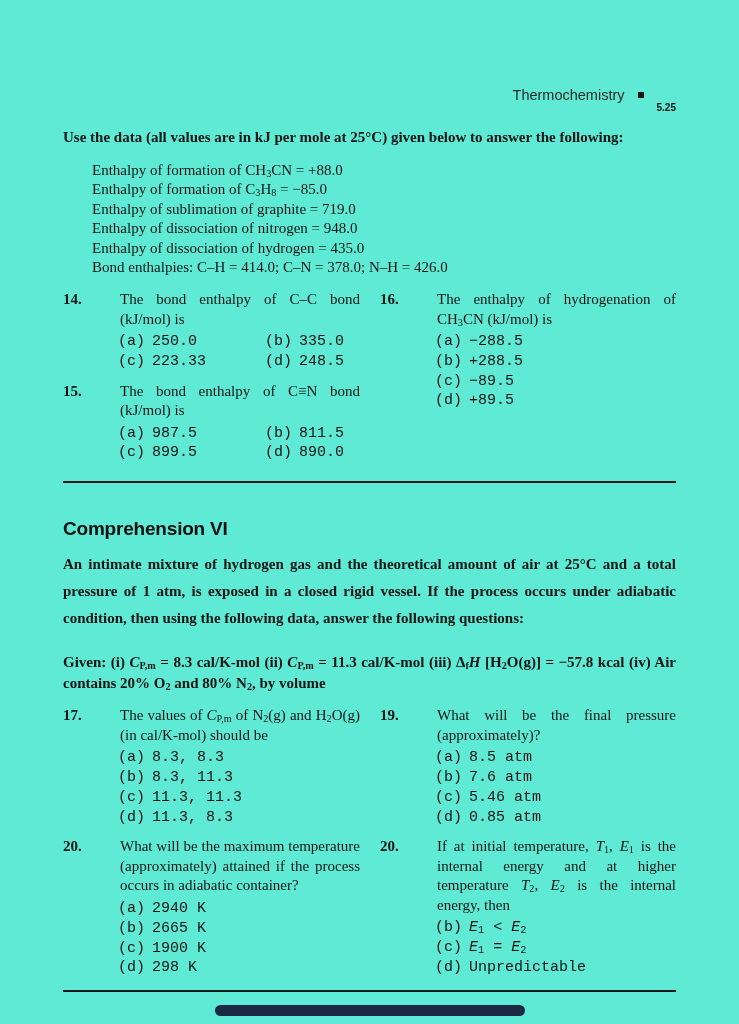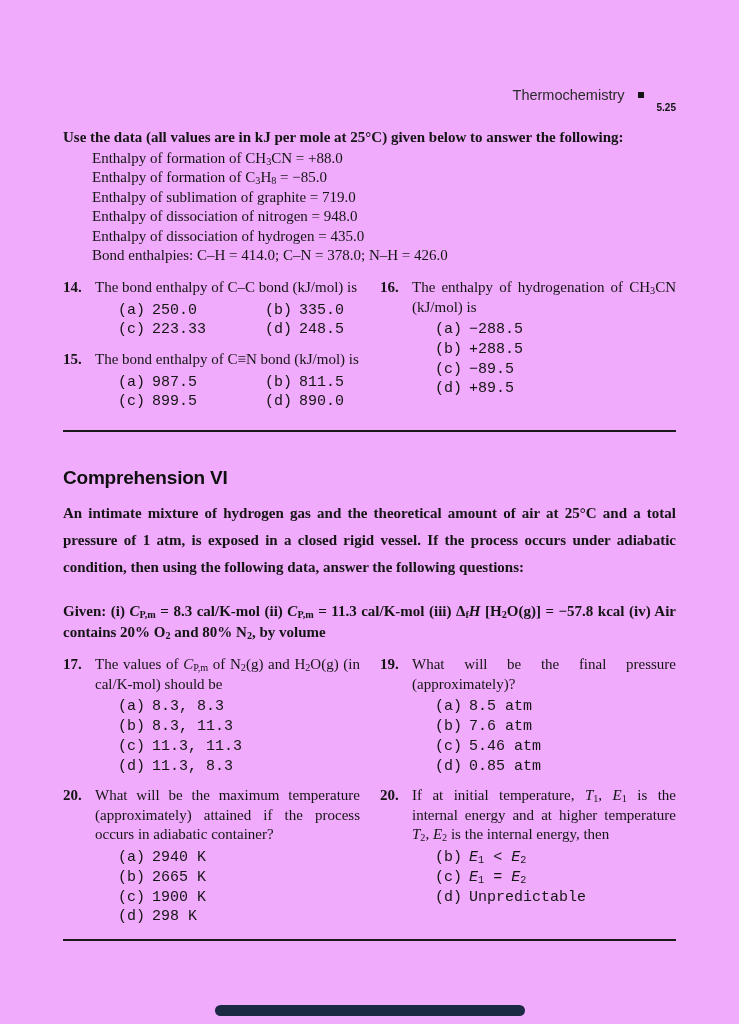--- a/index.html
+++ b/index.html
@@ -1,44 +1,44 @@
 <!DOCTYPE html>
 <html><head>
 <meta charset="utf-8">
 <style>
   * { margin:0; padding:0; box-sizing:border-box; }
   html,body { background:#ffffff; }
   .page {
-    position:relative; width:739px; height:1024px; background:#f0abfc;
+    position:relative; width:739px; height:1024px; background:#5eead4;
     padding:76px 63px 0 63px; overflow:hidden;
     font-family:"Liberation Serif", serif; color:#151515;
   }
   
   .page-header {
     display:flex; justify-content:flex-end; align-items:center; gap:13px;
     font-family:"Liberation Sans", sans-serif; font-size:14.5px; color:#2a2a2a;
     margin-bottom:15px;
   }
   .sq { width:6px; height:6px; background:#141414; display:inline-block; }
   .pg-num { font-weight:bold; font-size:10px; color:#111;margin-top:26px; }
 
   .section-title {
     font-family:"Liberation Sans", sans-serif; font-weight:bold;
     font-size:19px; letter-spacing:-0.2px; color:#101010; margin-bottom:11px;
   }
-  .intro { font-weight:bold; font-size:15px; line-height:19.5px; margin-bottom:1px; }
+  .intro { font-weight:bold; font-size:15px; line-height:19.5px; margin-bottom:13px; }
   .data-list { margin-left:29px; font-weight:normal; font-size:15px; line-height:19.6px; margin-bottom:12px; }
   .para { font-weight:bold; font-size:15px; line-height:27px; text-align:justify; margin-bottom:20px; }
   .given { font-weight:bold; font-size:15px; line-height:20.5px; text-align:justify; margin-bottom:13px; }
 
   .q-grid { display:grid; grid-template-columns:297px 296px; column-gap:20px; }
   .question { display:flex; margin-bottom:10px; }
   .q-num { flex:none; width:32px; font-weight:bold; font-size:15px; line-height:19.5px; }
   .q-body { flex:1; min-width:0; }
-  .q-stem { font-size:15px; line-height:19.5px; text-align:justify; }
+  .q-stem { font-size:15px; line-height:19.5px; text-align:justify;margin-left:25px; }
   .q-options { margin-left:23px; margin-top:3px; font-size:15px; line-height:19.8px; }
   .q-options.two-col { display:grid; grid-template-columns:147px 1fr; }
   .q-options .option { white-space:nowrap;font-family:Liberation Mono, monospace; }
   .opt-label { display:inline-block; width:34px; }
 
   .rule { border:0; border-top:2px solid #1a1a1a; }
   #rule-v { margin:8px 0 0 0; }
   #rule-vi { margin-top:2px; }
   #section-vi .section-title { margin-top:35px; }
 

